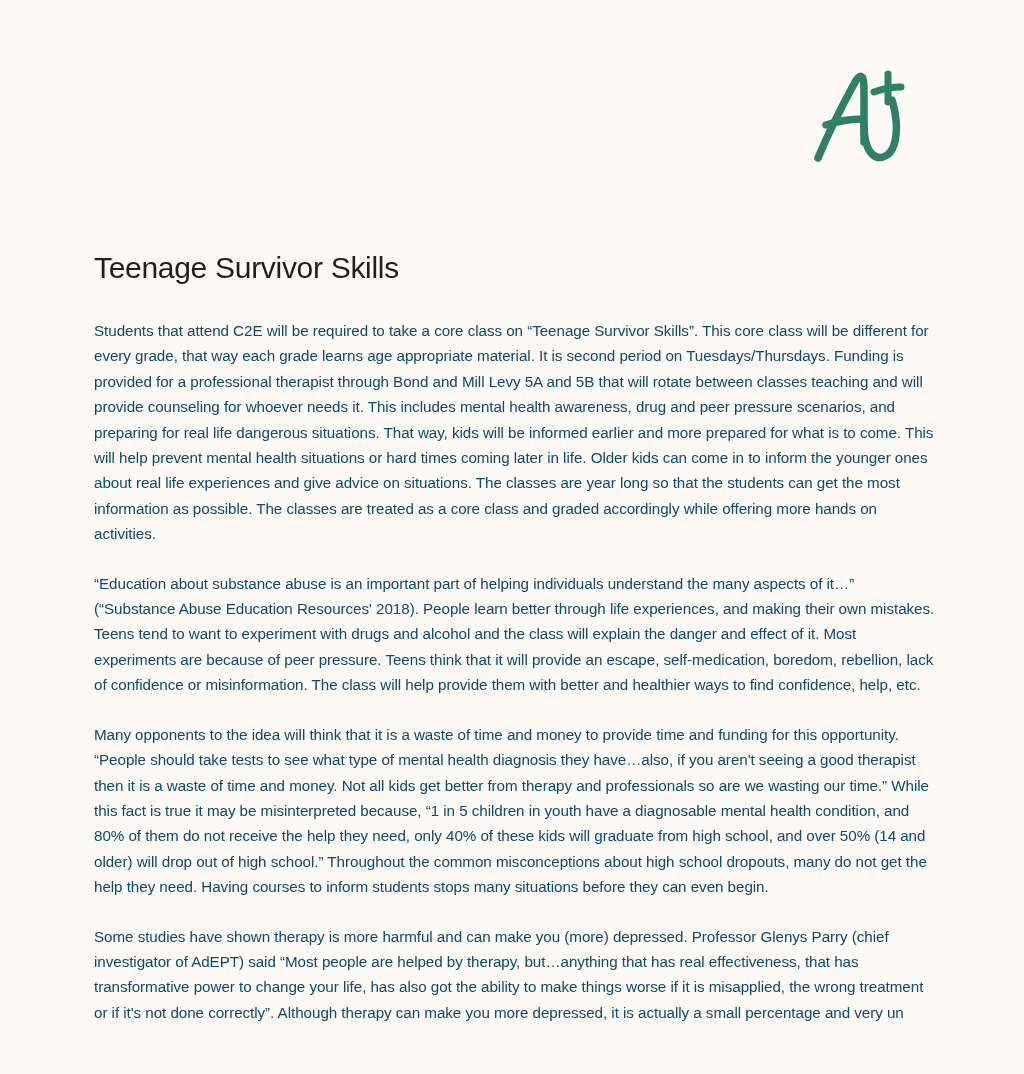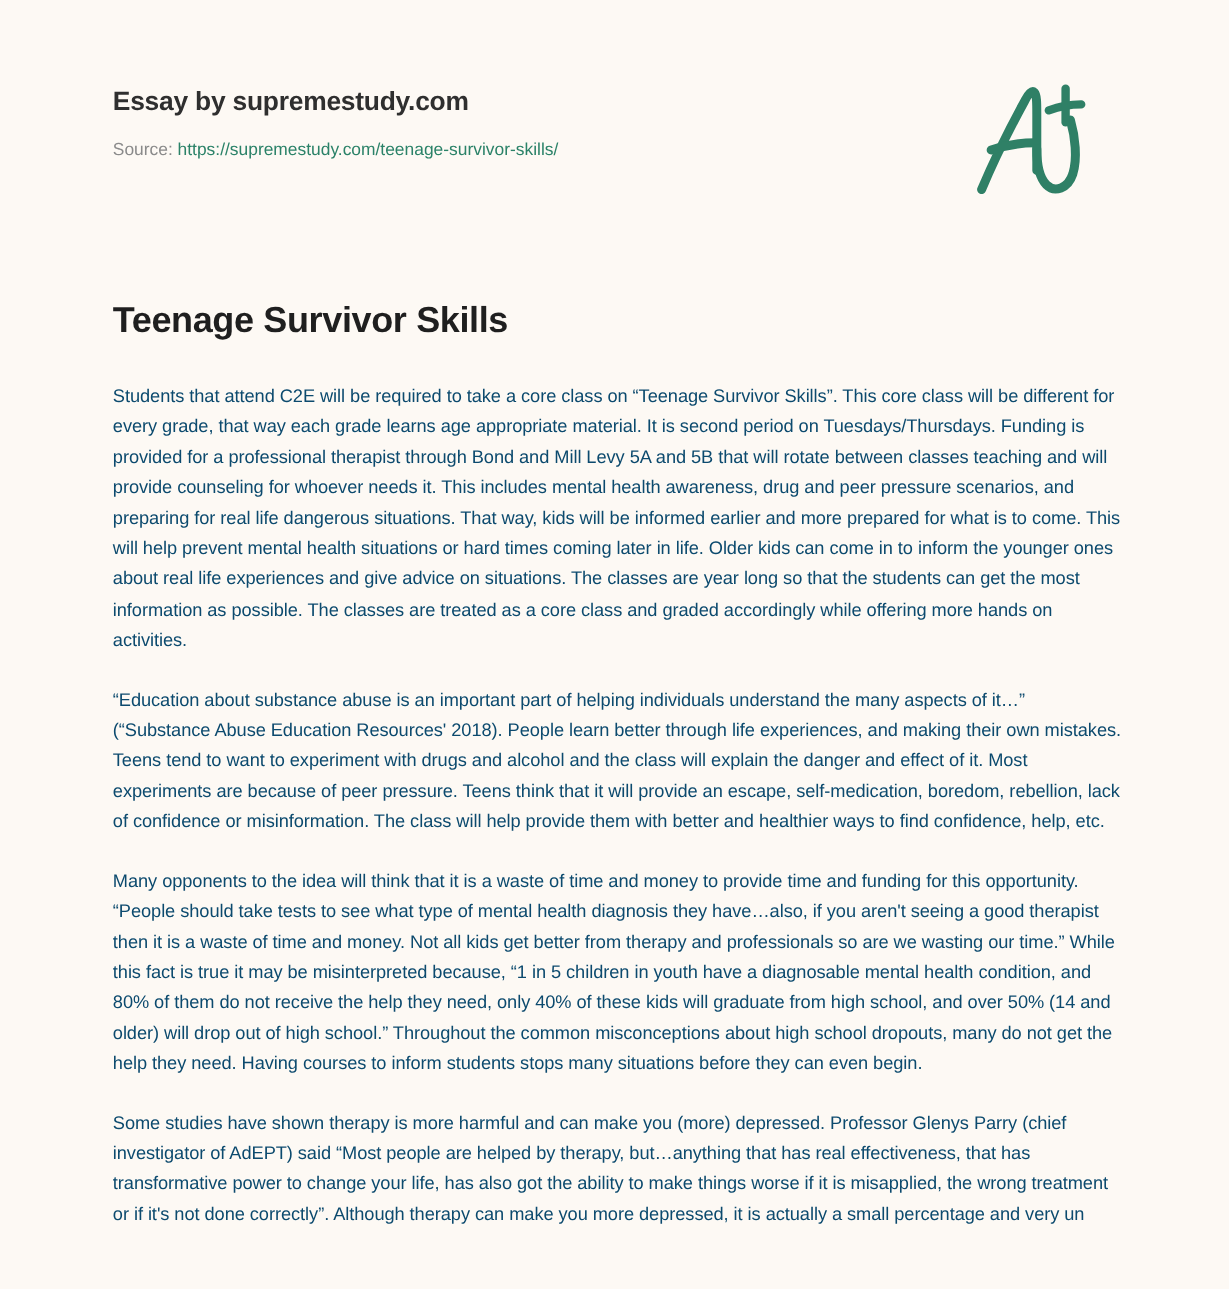--- a/index.html
+++ b/index.html
@@ -73,21 +73,21 @@
   
   .article {
     position: absolute;
     left: 94px;
     top: 248px;
     width: 843px;
   }
 
   .article-title {
     font-size: 30px;
-    font-weight: bold;
+    font-weight: normal;
     color: #1f1f1f;
     letter-spacing: -0.3px;
     line-height: 40px;
     margin: 0 0 30px 0;
   }
 
   .article-body p {
     margin: 0 0 24px 0;
     font-size: 15.2px;
     line-height: 25.4px;
@@ -98,26 +98,20 @@
 
   .article-body p:last-child {
     margin-bottom: 0;
   }
 </style>
 </head>
 <body>
 
 <div class="page">
 
-  <div class="header">
-    <div class="header-title">Essay by supremestudy.com</div>
-    <div class="header-source">
-      <span class="source-label">Source: </span><a class="source-url" href="#">https://supremestudy.com/teenage-survivor-skills/</a>
-    </div>
-  </div>
 
   <div class="logo">
     <svg viewBox="0 0 104 108" xmlns="http://www.w3.org/2000/svg" aria-hidden="true">
       <g fill="none" stroke="#2f8066" stroke-linecap="round" stroke-linejoin="round">
         <path d="M12 96 C 22 72, 36 44, 48 22 C 51 16, 54 13, 56 15 C 58 17, 58 24, 58 33 L 58 80" stroke-width="7.5"></path>
         <path d="M20 63 C 32 59, 46 57, 57 57" stroke-width="7.5"></path>
         <path d="M58 62 C 58 76, 60 86, 66 92 C 73 99, 84 95, 88 83 C 92 70, 90 52, 86 38" stroke-width="7.5"></path>
         <path d="M68 30 C 76 27, 86 25, 95 25" stroke-width="7"></path>
         <path d="M82 12 C 82 21, 82 30, 82 40" stroke-width="7"></path>
       </g>

